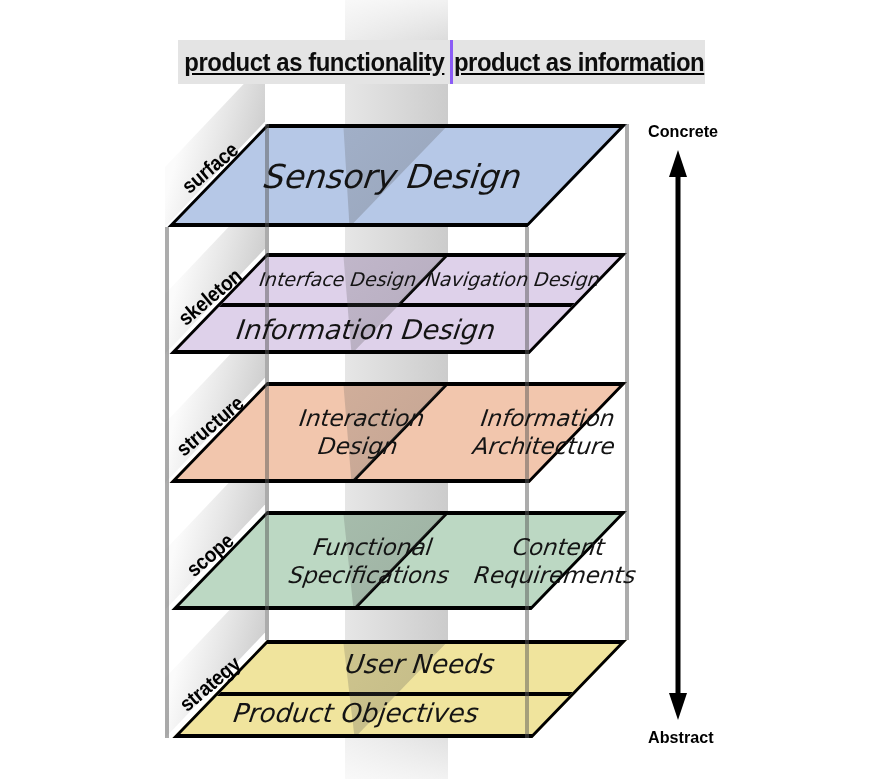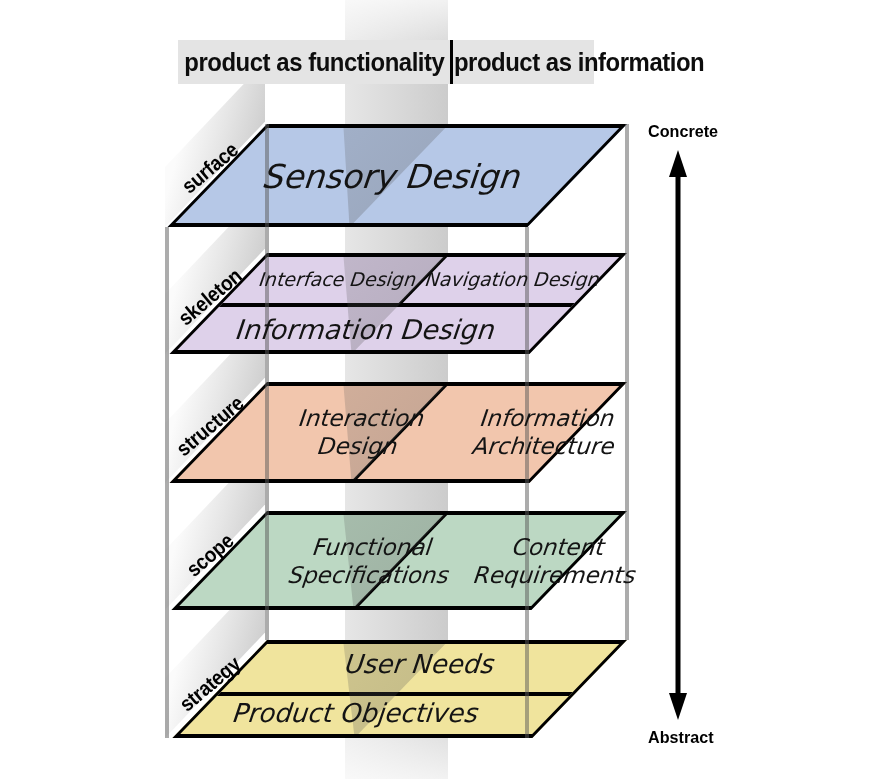--- a/index.html
+++ b/index.html
@@ -47,26 +47,26 @@
   }
   
   .lbl{
     position:absolute;transform:translate(-50%,-50%) skewX(-8deg);
     font-family:"DejaVu Sans",sans-serif;font-style:italic;color:#141414;
     white-space:nowrap;text-align:center;line-height:1.22;
   }
   .lbl.wrap{white-space:normal;}
   
   .header{
-    position:absolute;left:178px;top:40px;width:416px;height:44px;
-    background:#e4e4e4;display:flex;align-items:center;
+    position:absolute;left:178px;top:40px;width:527px;height:44px;
+    background:#e4e4e4;display:flex;align-items:center;text-decoration:underline;
   }
   .header .seg{height:100%;display:flex;align-items:center;justify-content:center;box-sizing:border-box;}
   .header .seg.left{width:272px;}
-  .header .seg.right{width:255px;border-left:3px solid #000000;}
+  .header .seg.right{width:255px;border-left:3px solid #8b5cf6;}
   .header .seg span{
     display:inline-block;transform:scaleX(.92);
     font-weight:bold;font-size:26px;color:#0d0d0d;letter-spacing:-.5px;white-space:nowrap;
   }
   
   .axis-label{
     position:absolute;font-weight:bold;font-size:17px;color:#000;
     transform:scaleX(.95);transform-origin:0 50%;white-space:nowrap;
   }
   .arrow-svg{position:absolute;left:660px;top:145px;}

